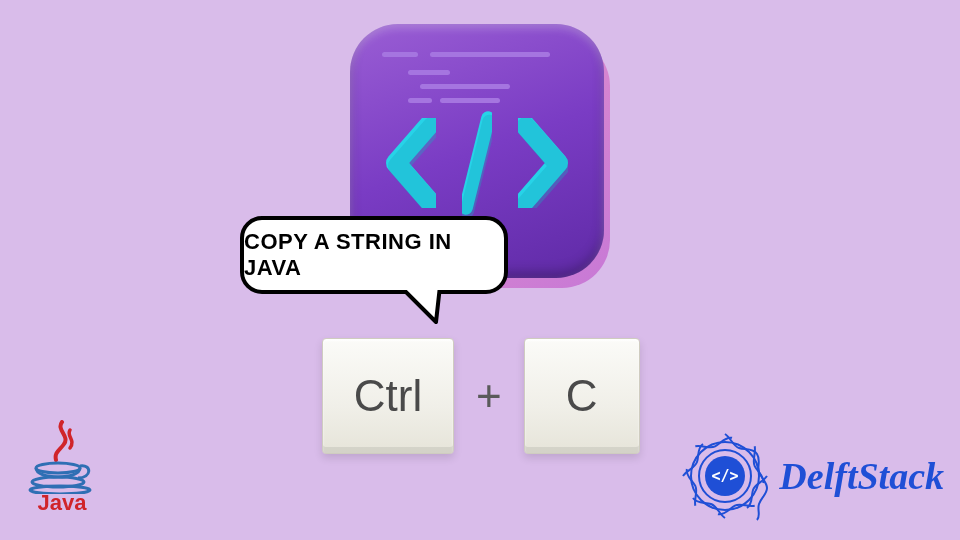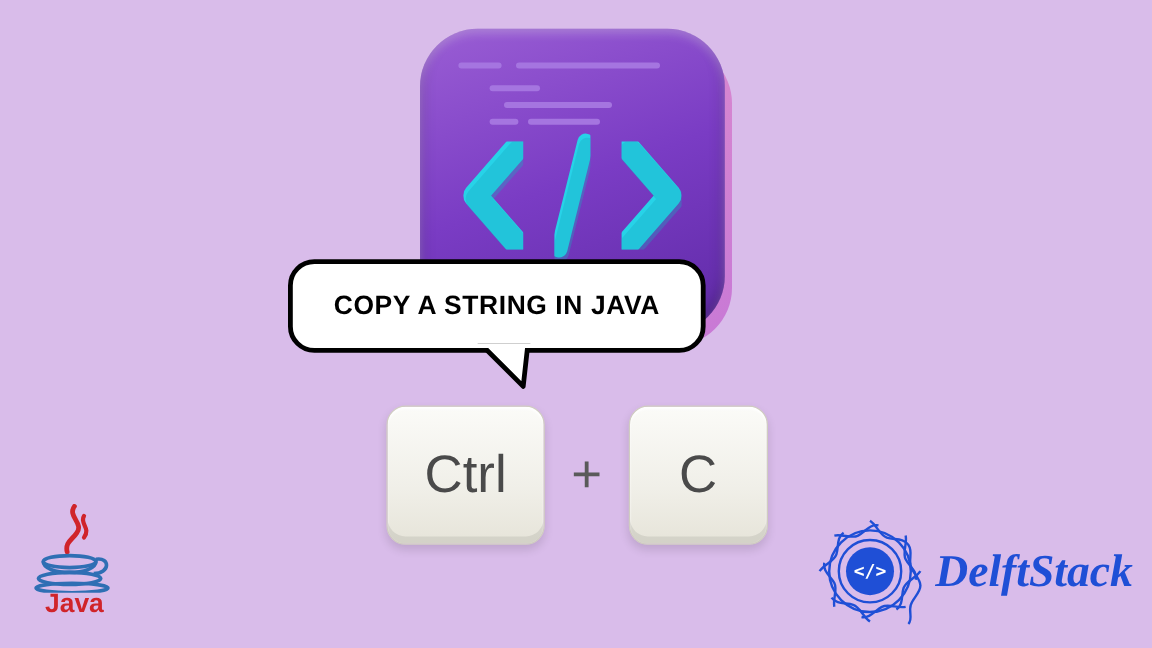--- a/index.html
+++ b/index.html
@@ -79,21 +79,21 @@
   width: 30px;
   height: 114px;
 }
 .slash svg { width: 100%; height: 100%; }
 
 
 .speech-bubble {
   position: absolute;
   left: 240px;
   top: 216px;
-  width: 348px;
+  width: 268px;
   height: 78px;
   background: #fff;
   border: 4px solid #000;
   border-radius: 22px;
   display: flex;
   align-items: center;
   justify-content: center;
   font-family: "Arial Black", Arial, sans-serif;
   font-weight: 900;
   font-size: 22px;
@@ -115,21 +115,21 @@
   position: absolute;
   left: 322px;
   top: 338px;
   display: flex;
   align-items: center;
   gap: 22px;
 }
 .key {
   background: linear-gradient(180deg, #fbfbf8 0%, #f0efe8 60%, #e6e4d9 100%);
   border: 1px solid #cfccc0;
-  border-radius: 16px;
+  border-radius: 4px;
   box-shadow: inset 0 -6px 0 rgba(0,0,0,0.08), inset 0 2px 2px rgba(255,255,255,0.9), 0 4px 8px rgba(0,0,0,0.12);
   display: flex;
   align-items: center;
   justify-content: center;
   font-family: "Segoe UI", Arial, sans-serif;
   font-weight: 500;
   color: #4a4a4a;
   font-size: 44px;
 }
 .key-ctrl { width: 132px; height: 116px; }

